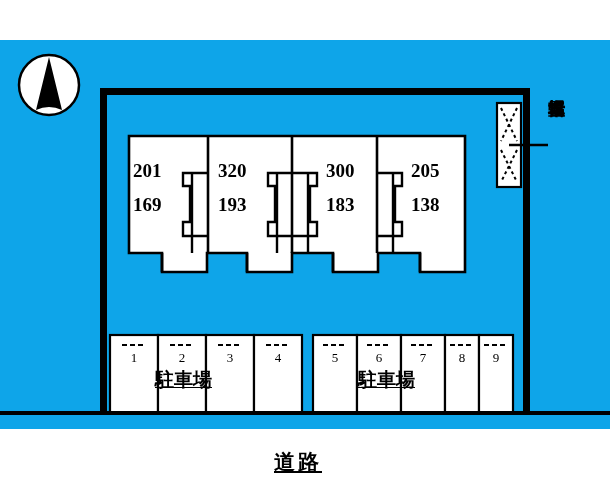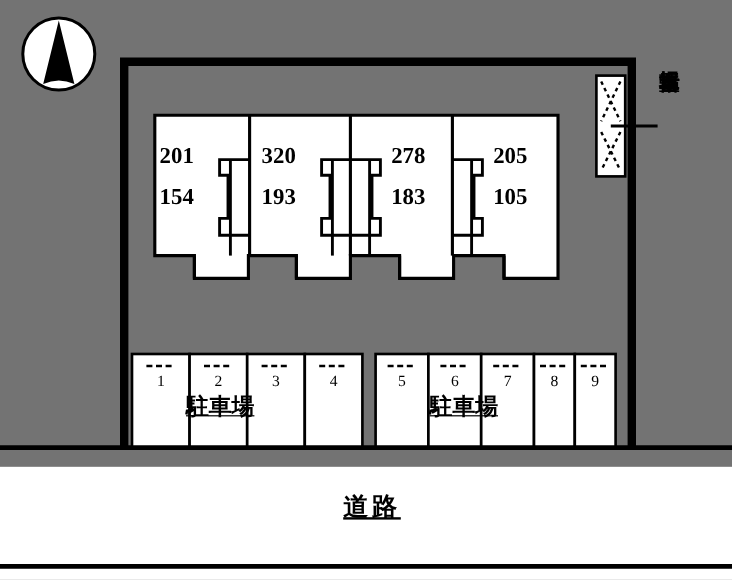--- a/index.html
+++ b/index.html
@@ -2,21 +2,21 @@
 <html><head>
 <meta charset="utf-8">
 <style>
   html,body{margin:0;padding:0;background:#ffffff;}
   body{
     width:610px;height:483px;
     font-family:"Liberation Sans","DejaVu Sans",sans-serif;
     color:#000;
     overflow:hidden;
   }
-  #plan{position:relative;width:610px;height:389px;background:#737373;}
+  #plan{position:relative;width:610px;height:389px;background:#0ea5e9;margin-top:40px;}
   #plan svg{position:absolute;left:0;top:0;}
 
   
   .lbl{position:absolute;white-space:nowrap;color:#000;}
   .unit-num{
     font-family:"Liberation Serif","DejaVu Serif",serif;
     font-size:19px;font-weight:700;letter-spacing:0px;line-height:1;
   }
   .stall-num{
     font-family:"Liberation Serif","DejaVu Serif",serif;
@@ -145,42 +145,42 @@
       <line x1="450" y1="305" x2="474" y2="305"></line>
       <line x1="484" y1="305" x2="508" y2="305"></line>
     </g>
 
     <line x1="0" y1="373" x2="610" y2="373" stroke="#000000" stroke-width="4"></line>
     <line x1="0" y1="472" x2="610" y2="472" stroke="#000000" stroke-width="4"></line>
 
   </svg>
 
   <div class="lbl unit-num" style="left:133px;top:121px;">201</div>
-  <div class="lbl unit-num" style="left:133px;top:155px;">154</div>
+  <div class="lbl unit-num" style="left:133px;top:155px;">169</div>
 
   <div class="lbl unit-num" style="left:218px;top:121px;">320</div>
   <div class="lbl unit-num" style="left:218px;top:155px;">193</div>
 
-  <div class="lbl unit-num" style="left:326px;top:121px;">278</div>
+  <div class="lbl unit-num" style="left:326px;top:121px;">300</div>
   <div class="lbl unit-num" style="left:326px;top:155px;">183</div>
 
   <div class="lbl unit-num" style="left:411px;top:121px;">205</div>
-  <div class="lbl unit-num" style="left:411px;top:155px;">105</div>
+  <div class="lbl unit-num" style="left:411px;top:155px;">138</div>
 
   <div class="lbl jp bike-word" style="left:548px;top:46px;">自転車置場</div>
 
   <div class="lbl stall-num" style="left:110px;top:311px;width:48px;">1</div>
   <div class="lbl stall-num" style="left:158px;top:311px;width:48px;">2</div>
   <div class="lbl stall-num" style="left:206px;top:311px;width:48px;">3</div>
   <div class="lbl stall-num" style="left:254px;top:311px;width:48px;">4</div>
 
   <div class="lbl stall-num" style="left:313px;top:311px;width:44px;">5</div>
   <div class="lbl stall-num" style="left:357px;top:311px;width:44px;">6</div>
   <div class="lbl stall-num" style="left:401px;top:311px;width:44px;">7</div>
   <div class="lbl stall-num" style="left:445px;top:311px;width:34px;">8</div>
   <div class="lbl stall-num" style="left:479px;top:311px;width:34px;">9</div>
 
   <div class="lbl jp parking-word" style="left:155px;top:330px;">駐車場</div>
   <div class="lbl jp parking-word" style="left:358px;top:330px;">駐車場</div>
 
-  <div class="lbl jp road-word" style="left:286px;top:412px;">道路</div>
+  <div class="lbl jp road-word" style="left:274px;top:412px;">道路</div>
 
 </div>
 
 </body></html>

